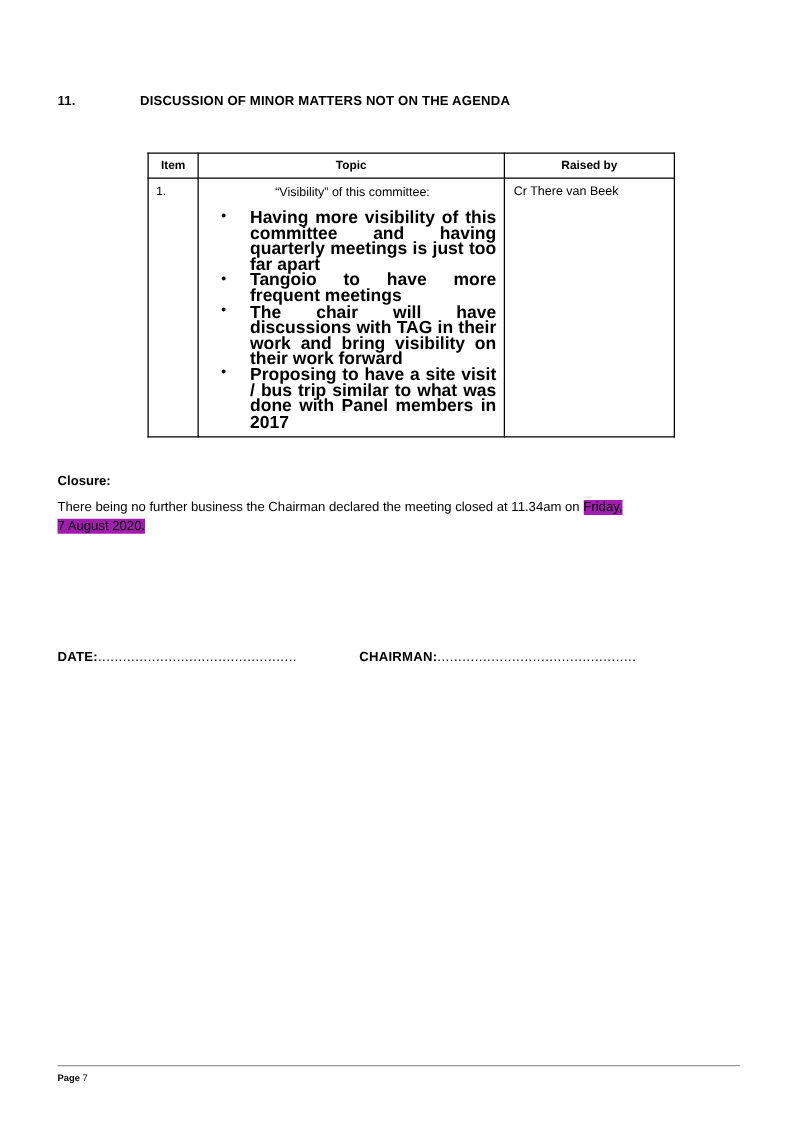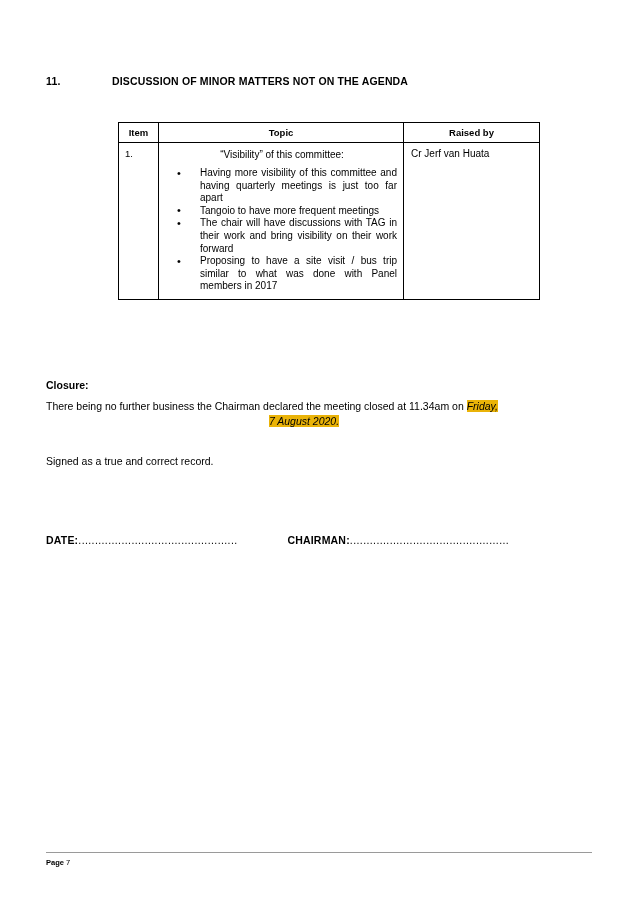--- a/index.html
+++ b/index.html
@@ -94,24 +94,25 @@
 
   ul.topic-bullets {
     list-style: none;
     margin: 0;
     padding: 0;
   }
   ul.topic-bullets li {
     position: relative;
     padding-left: 33px;
     margin: 0 0 0 0;
-    font-size: 10px;
+    font-size: 14px;
     line-height: 12.6px;
     text-align: justify;
     text-justify: inter-word;
+    font-weight: bold;
   }
   ul.topic-bullets li::before {
     content: "\2022";
     position: absolute;
     left: 10px;
     top: -0.5px;
     font-size: 11px;
     line-height: 12.6px;
   }
 
@@ -127,26 +128,25 @@
     position: absolute;
     left: 46px;
     top: 399px;
     width: 516px;
     font-size: 10.5px;
     line-height: 15px;
     text-align: justify;
     text-justify: inter-word;
   }
   .closure-para-1 .tail {
-    text-align: center;
+    text-align: left;
     display: block;
   }
   .hl {
-    background-color: #eab308;
-    font-style: italic;
+    background-color: #a21caf;
   }
   .closure-para-2 {
     position: absolute;
     left: 46px;
     top: 433px;
     width: 516px;
     font-size: 10.5px;
     line-height: 15px;
   }
   .closure-para-3 {
@@ -155,21 +155,21 @@
     top: 454px;
     width: 516px;
     font-size: 10.5px;
     line-height: 15px;
   }
 
   
   .signature-row {
     position: absolute;
     left: 46px;
-    top: 534px;
+    top: 520px;
     width: 520px;
     font-size: 10.5px;
     white-space: nowrap;
   }
   .sig-group { display: inline-block; }
   .sig-label { font-weight: bold; letter-spacing: 0.2px; }
   .sig-dots  { letter-spacing: 0.4px; }
   .sig-gap   { display: inline-block; width: 44px; }
 
   
@@ -216,33 +216,32 @@
         <td class="cell-item">1.</td>
         <td class="cell-topic">
           <p class="topic-lead">“Visibility” of this committee:</p>
           <ul class="topic-bullets">
             <li>Having more visibility of this committee and having quarterly meetings is just too far apart</li>
             <li>Tangoio to have more frequent meetings</li>
             <li>The chair will have discussions with TAG in their work and bring visibility on their work forward</li>
             <li>Proposing to have a site visit / bus trip similar to what was done with Panel members in 2017</li>
           </ul>
         </td>
-        <td class="cell-by">Cr Jerf van Huata</td>
+        <td class="cell-by">Cr There van Beek</td>
       </tr>
     </tbody>
   </table>
 
   <div class="closure-heading">Closure:</div>
 
   <div class="closure-para-1">
     <span>There being no further business the Chairman declared the meeting closed at 11.34am on </span><span class="hl">Friday,</span><span class="tail"><span class="hl">7 August 2020.</span></span>
   </div>
 
 
-  <div class="closure-para-3">Signed as a true and correct record.</div>
 
   <div class="signature-row">
     <span class="sig-group">
       <span class="sig-label">DATE:</span><span class="sig-dots">................................................</span>
     </span>
     <span class="sig-gap"></span>
     <span class="sig-group">
       <span class="sig-label">CHAIRMAN:</span><span class="sig-dots">................................................</span>
     </span>
   </div>

